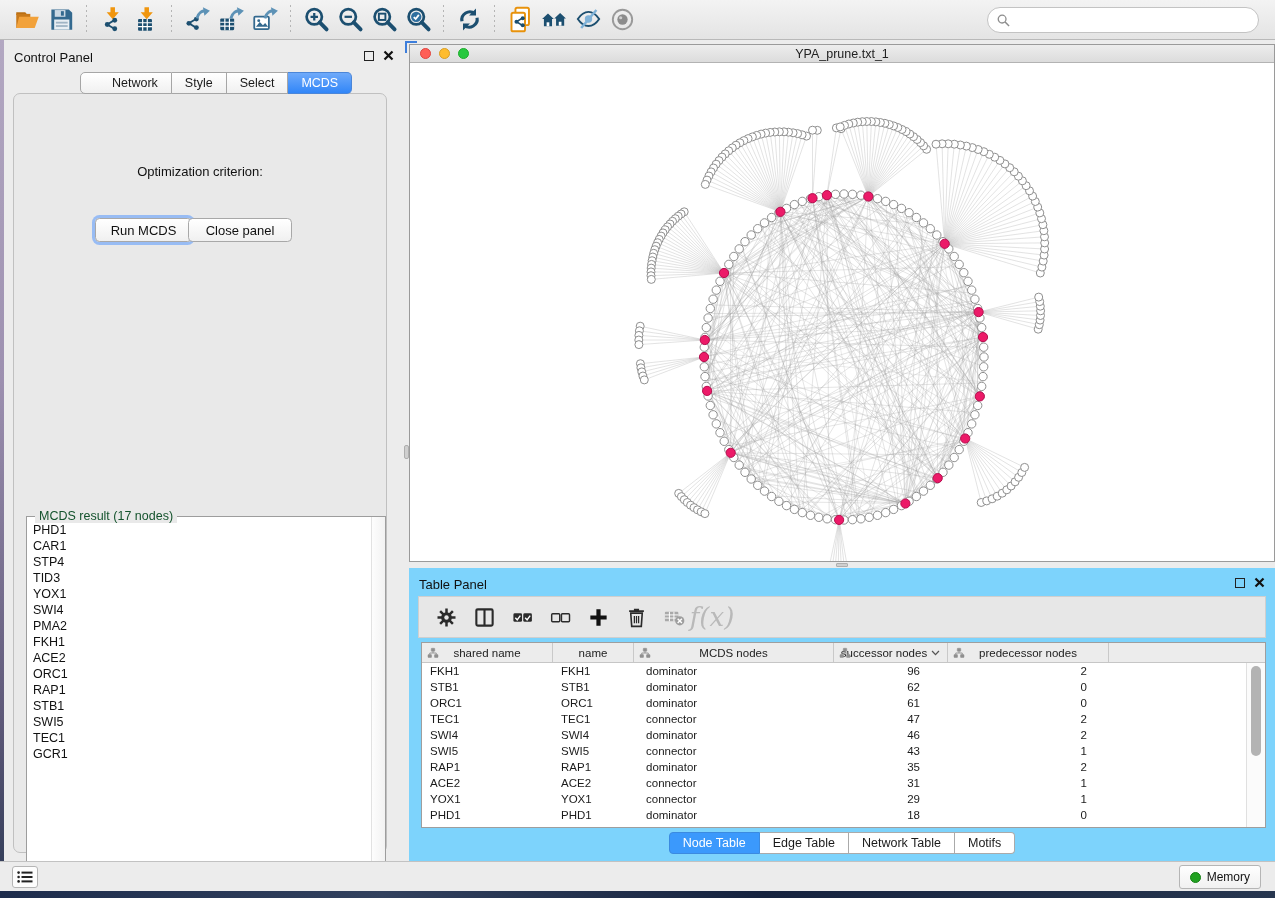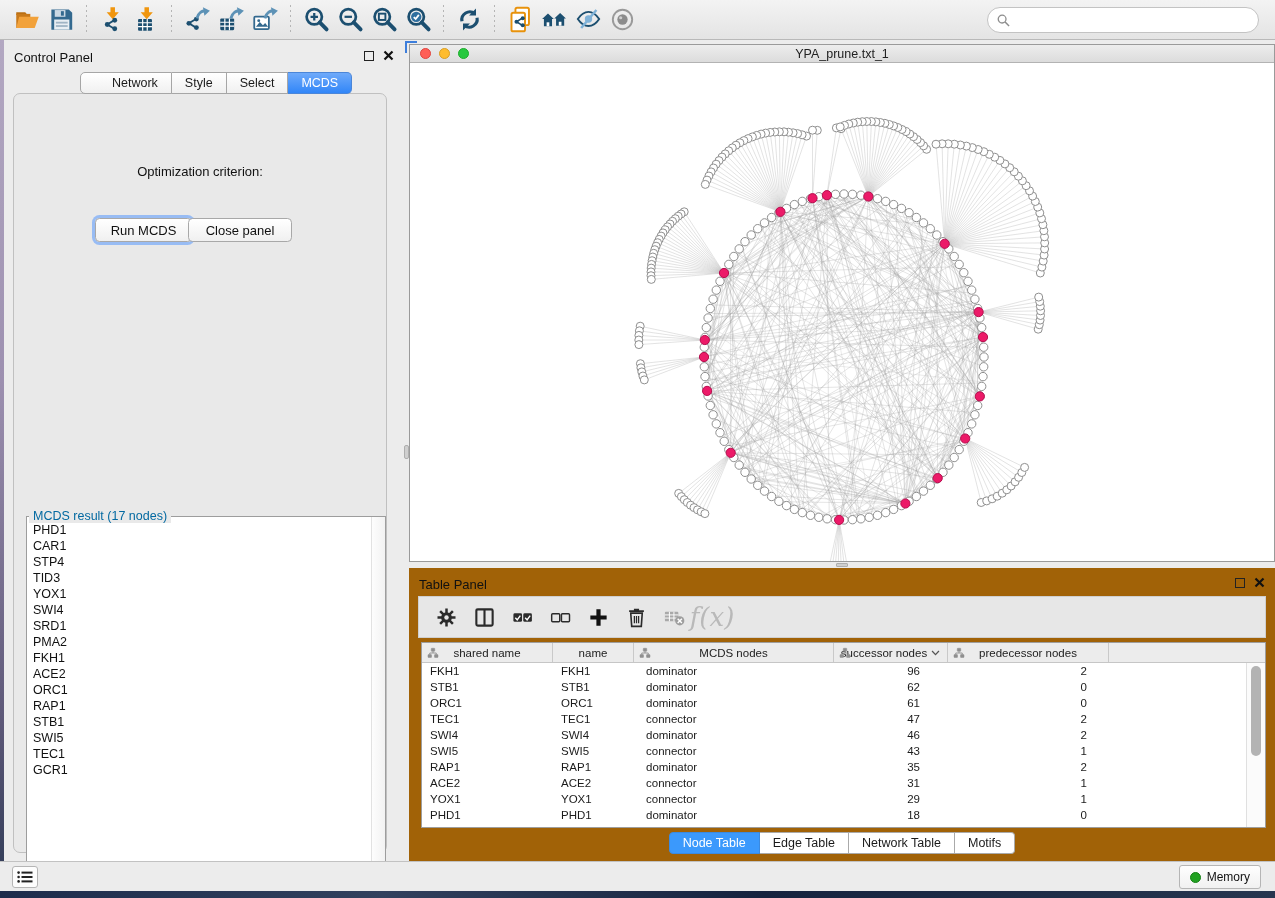--- a/index.html
+++ b/index.html
@@ -55,22 +55,22 @@
 
   .cp-btn { position:absolute; top:124px; height:24px; background:linear-gradient(#ffffff,#f0f0f0);
     border:1px solid #a8a8a8; border-radius:4.5px; font-size:13px; color:#111;
     display:flex; align-items:center; justify-content:center;
     font-family:"Liberation Sans",sans-serif; }
   #run-btn { left:81px; width:97px; box-shadow:0 0 0 3px rgba(98,158,252,.6); }
   #closepanel-btn { left:174px; width:104px; }
 
   #mcds-box { position:absolute; left:12px; top:422px; width:360px; height:364px;
     border:1px solid #9d9d9d; background:#fff; }
-  #mcds-legend { position:absolute; left:2px; top:-8px; background:#e9e9e9; padding:0 4px;
-    font-size:12.5px; color:#0369a1; white-space:nowrap; }
+  #mcds-legend { position:absolute; left:8px; top:-8px; background:#e9e9e9; padding:0 4px;
+    font-size:12.5px; color:#14532d; white-space:nowrap; }
   #mcds-list { position:absolute; inset:1px 14px 1px 1px; overflow:hidden; padding:4px 0 0 5px; }
   .mcds-item { font-size:12.5px; line-height:16px; color:#111; }
   #mcds-scroll { position:absolute; right:0; top:0; width:14px; height:100%;
     background:linear-gradient(90deg,#fdfdfd,#f2f2f2); border-left:1px solid #e2e2e2; }
 
   
   #v-split { position:absolute; left:404px; top:41px; width:5px; height:821px; background:#ececec; }
   #v-split .grip { position:absolute; left:0; top:404px; width:5px; height:14px;
     background:#cfcfcf; border:1px solid #aeaeae; border-radius:2px; }
   #h-split { position:absolute; left:409px; top:562px; width:866px; height:6px; background:#ececec; }
@@ -86,21 +86,21 @@
     background:linear-gradient(#ededed,#dcdcdc); border-bottom:1px solid #b3b3b3;
     display:flex; align-items:center; }
   .tl { width:11px; height:11px; border-radius:50%; margin-left:8px; }
   .tl.red { background:#ff5f57; border:1px solid #e0443e; margin-left:10px; }
   .tl.yellow { background:#febc2e; border:1px solid #d89e24; }
   .tl.green { background:#28c840; border:1px solid #1dad2b; }
   #nw-title { position:absolute; left:0; width:100%; text-align:center; font-size:12.5px; color:#222; }
   #net { position:absolute; left:0; top:18px; }
 
   
-  #table-panel { position:absolute; left:409px; top:568px; width:866px; height:293px; background:#a16207; }
+  #table-panel { position:absolute; left:409px; top:568px; width:866px; height:293px; background:#7dd3fc; }
   #tp-toolbar { position:absolute; left:9px; top:28px; width:848px; height:42px;
     background:#e7e7e7; border:1px solid #cfcfcf; display:flex; align-items:center; padding:0 8px; }
   .ttbtn { width:38px; height:34px; display:flex; align-items:center; justify-content:center; }
   .ttbtn svg { width:23px; height:23px; }
   .fx-glyph { font-family:"DejaVu Serif",serif; font-style:italic; font-size:26px; color:#b9b9b9; }
 
   #node-table { position:absolute; left:12px; top:74px; width:845px; height:186px;
     background:#fff; border:1px solid #9e9e9e; }
   #thead-row { display:flex; height:20px; background:#ececec; border-bottom:1px solid #c6c6c6; }
   .th { display:flex; align-items:center; justify-content:center; gap:4px; font-size:11.5px;
@@ -326,21 +326,20 @@
       <button class="cp-btn" id="closepanel-btn">Close panel</button>
       <div id="mcds-box">
         <span id="mcds-legend">MCDS result (17 nodes)</span>
         <div id="mcds-list">
             <div class="mcds-item">PHD1</div>
             <div class="mcds-item">CAR1</div>
             <div class="mcds-item">STP4</div>
             <div class="mcds-item">TID3</div>
             <div class="mcds-item">YOX1</div>
             <div class="mcds-item">SWI4</div>
-            <div class="mcds-item">SRD1</div>
             <div class="mcds-item">PMA2</div>
             <div class="mcds-item">FKH1</div>
             <div class="mcds-item">ACE2</div>
             <div class="mcds-item">ORC1</div>
             <div class="mcds-item">RAP1</div>
             <div class="mcds-item">STB1</div>
             <div class="mcds-item">SWI5</div>
             <div class="mcds-item">TEC1</div>
             <div class="mcds-item">GCR1</div>
           </div>

